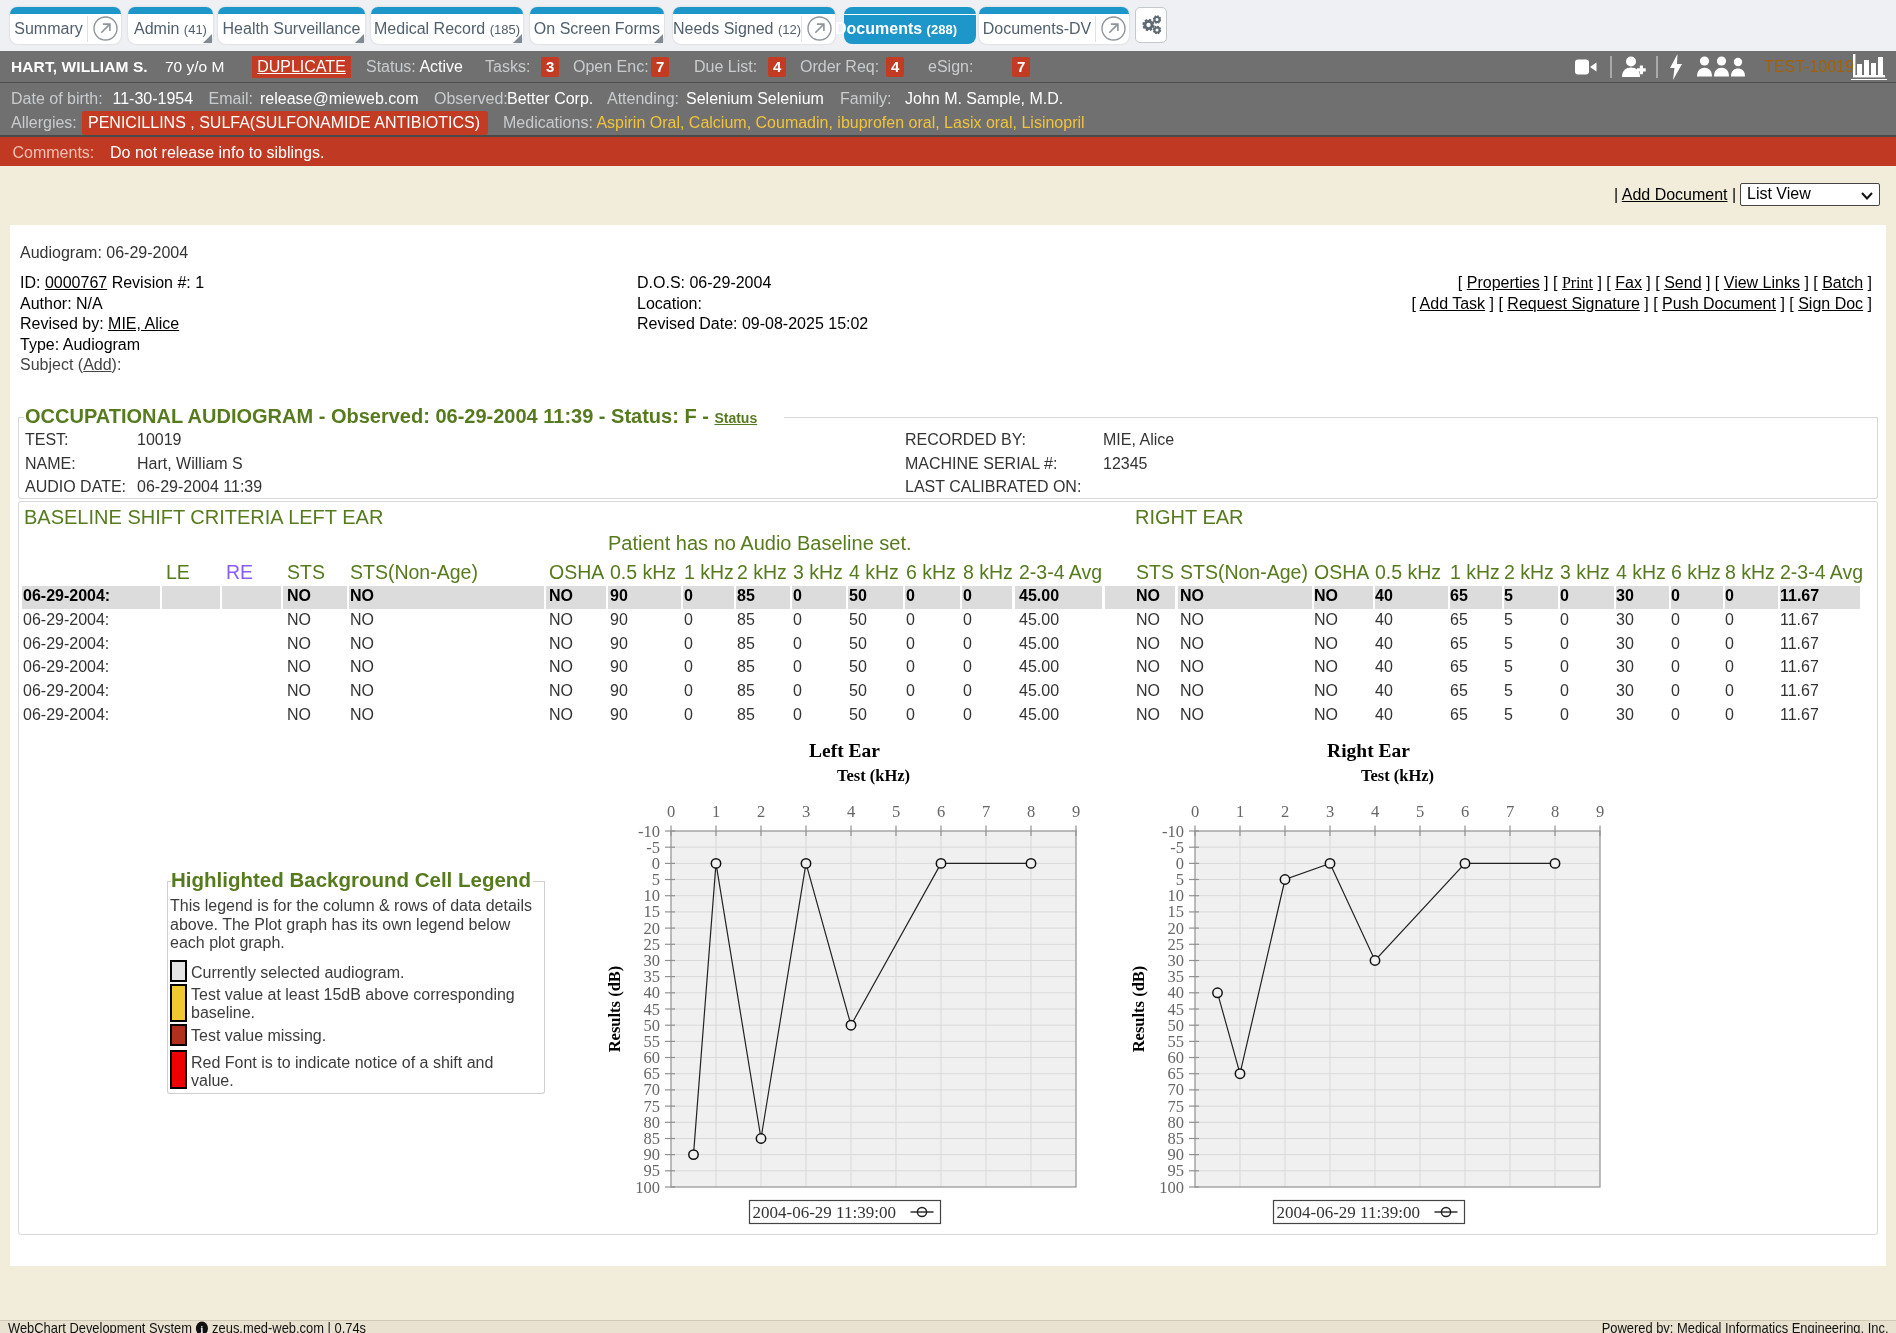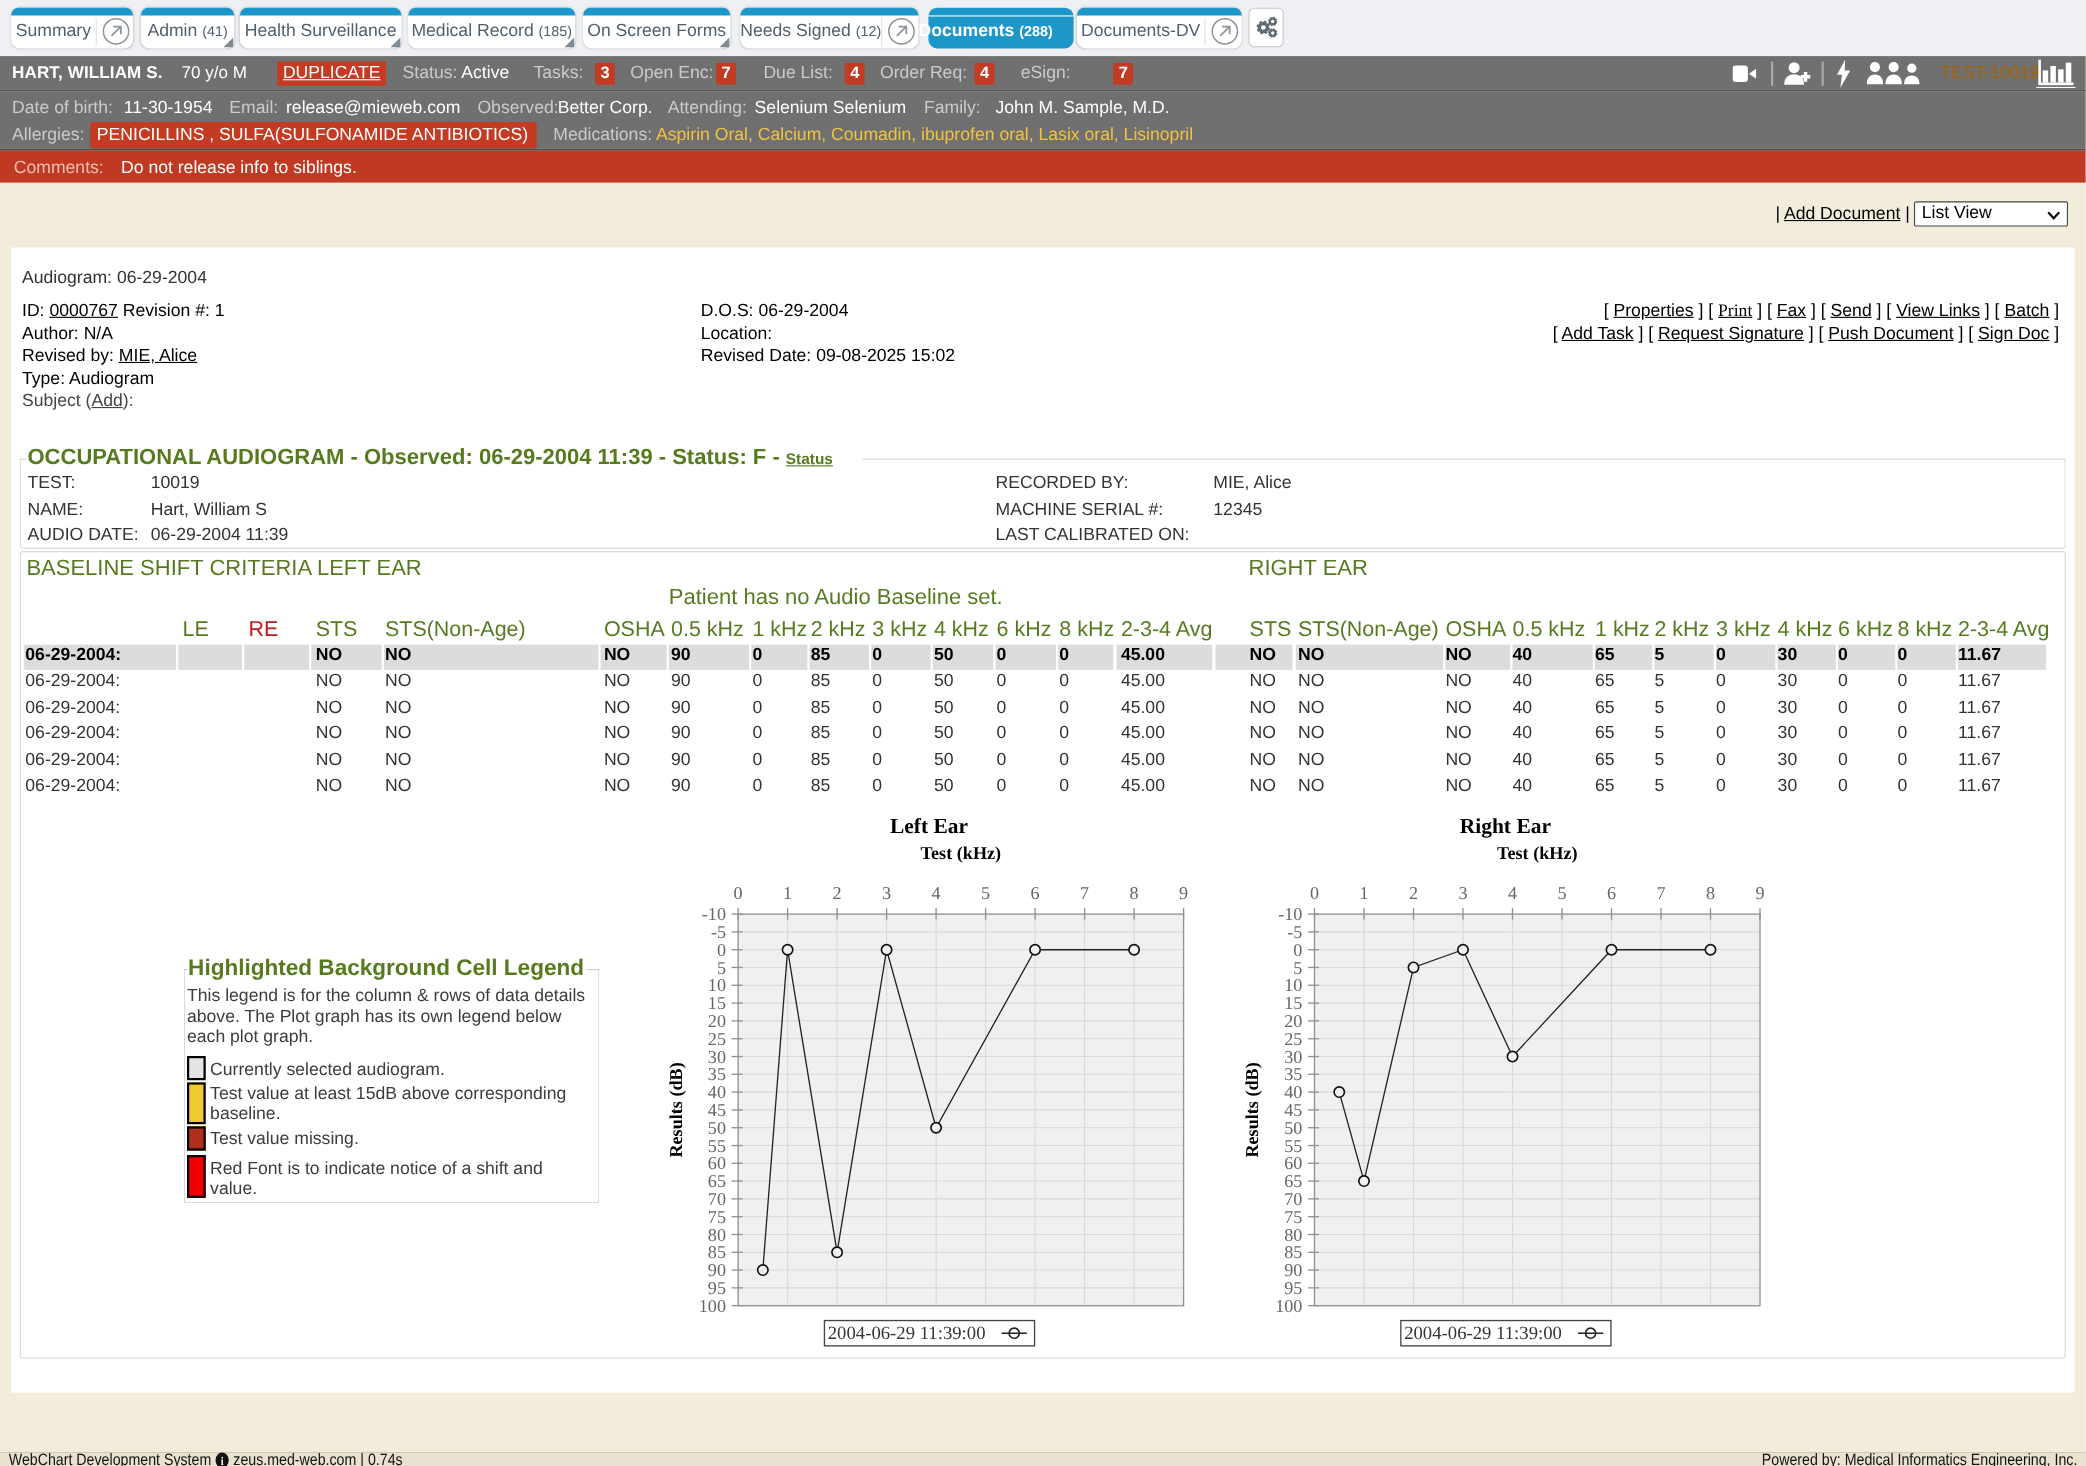--- a/index.html
+++ b/index.html
@@ -213,21 +213,21 @@
 <div style="position:absolute;left:1103px;top:431px;font-size:16px;color:#333;">MIE, Alice</div>
 <div style="position:absolute;left:905px;top:455px;font-size:16px;color:#333;">MACHINE SERIAL #:</div>
 <div style="position:absolute;left:1103px;top:455px;font-size:16px;color:#333;">12345</div>
 <div style="position:absolute;left:905px;top:478px;font-size:16px;color:#333;">LAST CALIBRATED ON:</div>
 
 <div style="position:absolute;left:18px;top:501px;width:1860px;height:734px;border:1px solid #d8d8d8;border-radius:3px;background:#fff;box-sizing:border-box;"></div>
 <div style="position:absolute;left:24px;top:506px;font-size:20px;color:#567b1e;">BASELINE SHIFT CRITERIA LEFT EAR</div>
 <div style="position:absolute;left:1135px;top:506px;font-size:20px;color:#567b1e;">RIGHT EAR</div>
 <div style="position:absolute;left:608px;top:532px;font-size:20px;color:#567b1e;">Patient has no Audio Baseline set.</div>
 <div style="position:absolute;left:166px;top:561px;font-size:19.5px;color:#567b1e;white-space:nowrap;">LE</div>
-<div style="position:absolute;left:226px;top:561px;font-size:19.5px;color:#b91c1c;white-space:nowrap;">RE</div>
+<div style="position:absolute;left:226px;top:561px;font-size:19.5px;color:#8b5cf6;white-space:nowrap;">RE</div>
 <div style="position:absolute;left:287px;top:561px;font-size:19.5px;color:#567b1e;white-space:nowrap;">STS</div>
 <div style="position:absolute;left:350px;top:561px;font-size:19.5px;color:#567b1e;white-space:nowrap;">STS(Non-Age)</div>
 <div style="position:absolute;left:549px;top:561px;font-size:19.5px;color:#567b1e;white-space:nowrap;">OSHA</div>
 <div style="position:absolute;left:610px;top:561px;font-size:19.5px;color:#567b1e;white-space:nowrap;">0.5 kHz</div>
 <div style="position:absolute;left:684px;top:561px;font-size:19.5px;color:#567b1e;white-space:nowrap;">1 kHz</div>
 <div style="position:absolute;left:737px;top:561px;font-size:19.5px;color:#567b1e;white-space:nowrap;">2 kHz</div>
 <div style="position:absolute;left:793px;top:561px;font-size:19.5px;color:#567b1e;white-space:nowrap;">3 kHz</div>
 <div style="position:absolute;left:849px;top:561px;font-size:19.5px;color:#567b1e;white-space:nowrap;">4 kHz</div>
 <div style="position:absolute;left:906px;top:561px;font-size:19.5px;color:#567b1e;white-space:nowrap;">6 kHz</div>
 <div style="position:absolute;left:963px;top:561px;font-size:19.5px;color:#567b1e;white-space:nowrap;">8 kHz</div>

